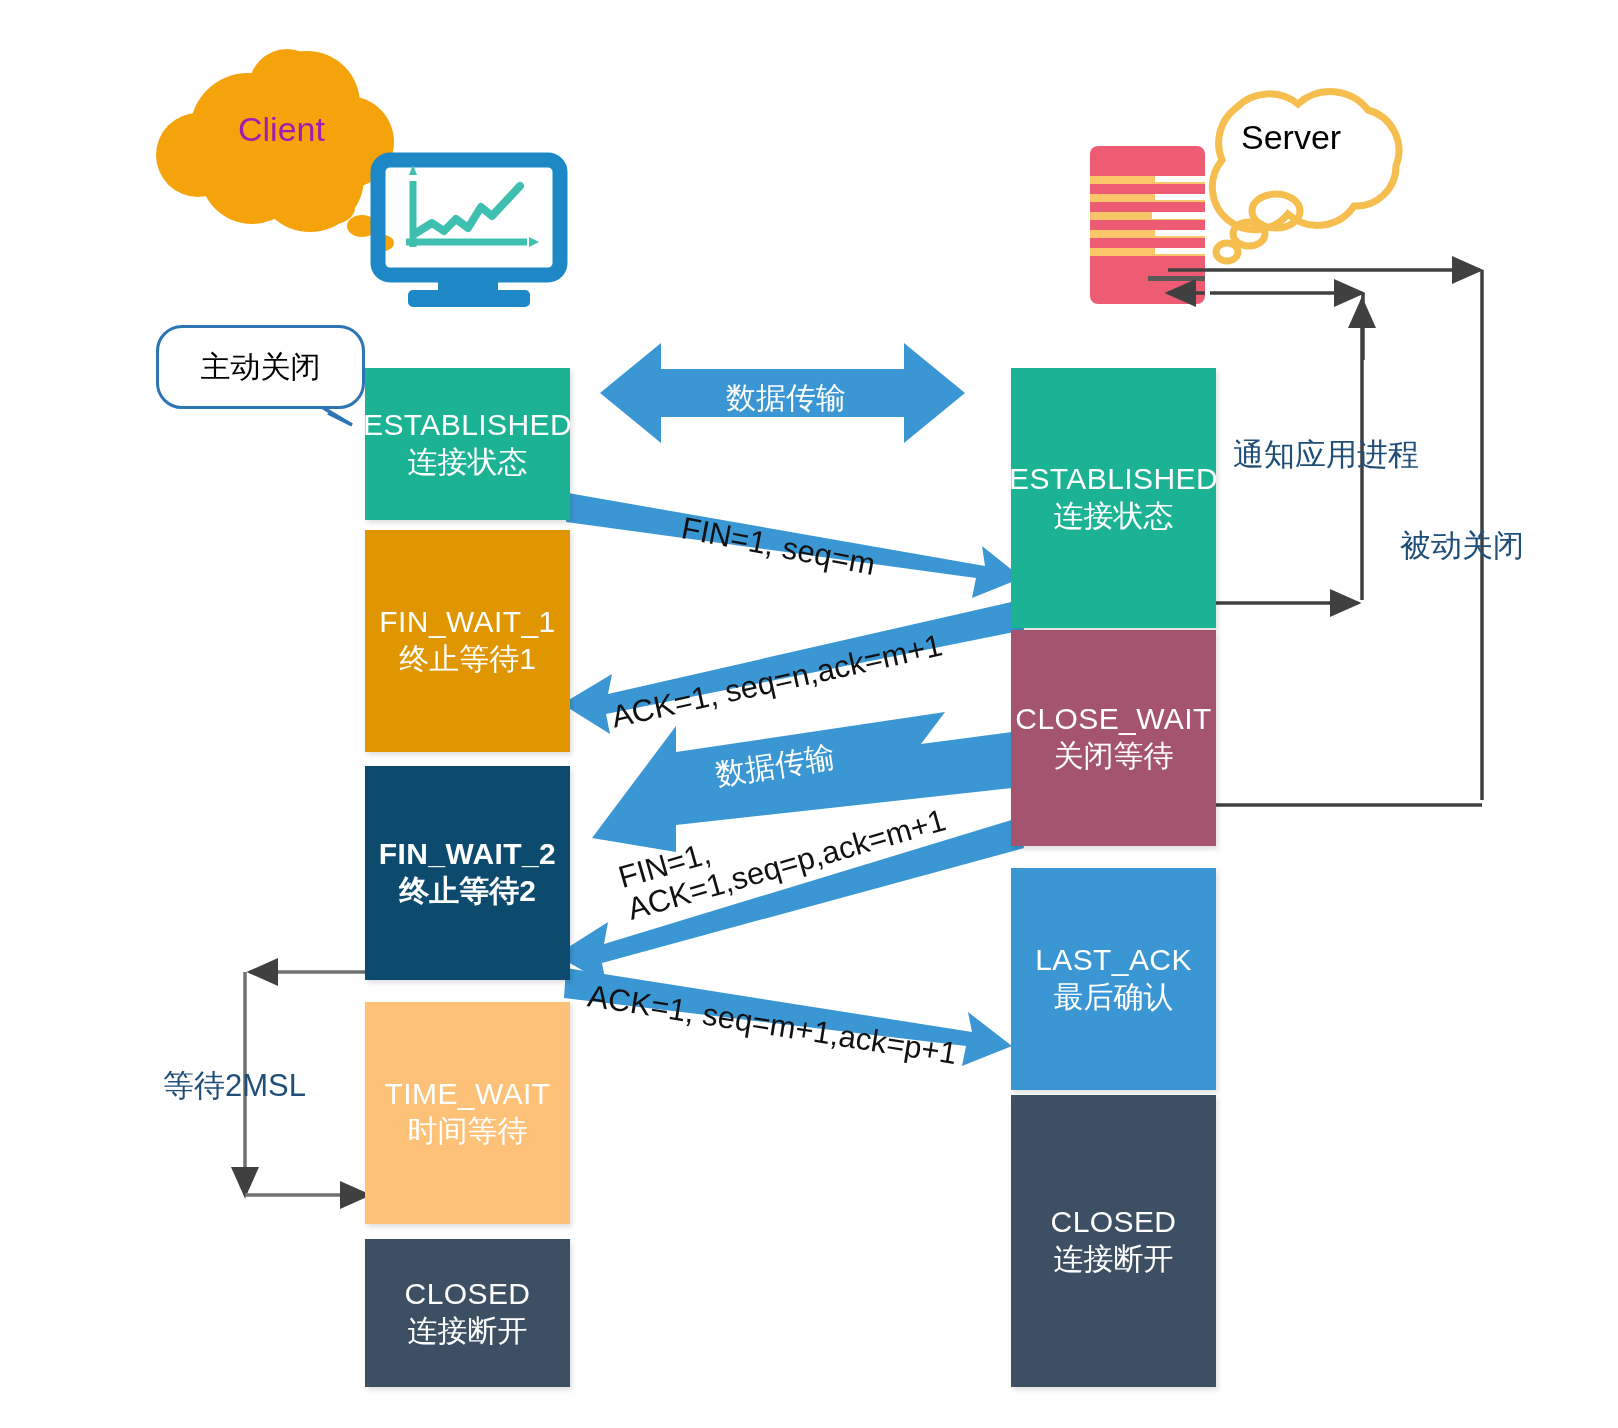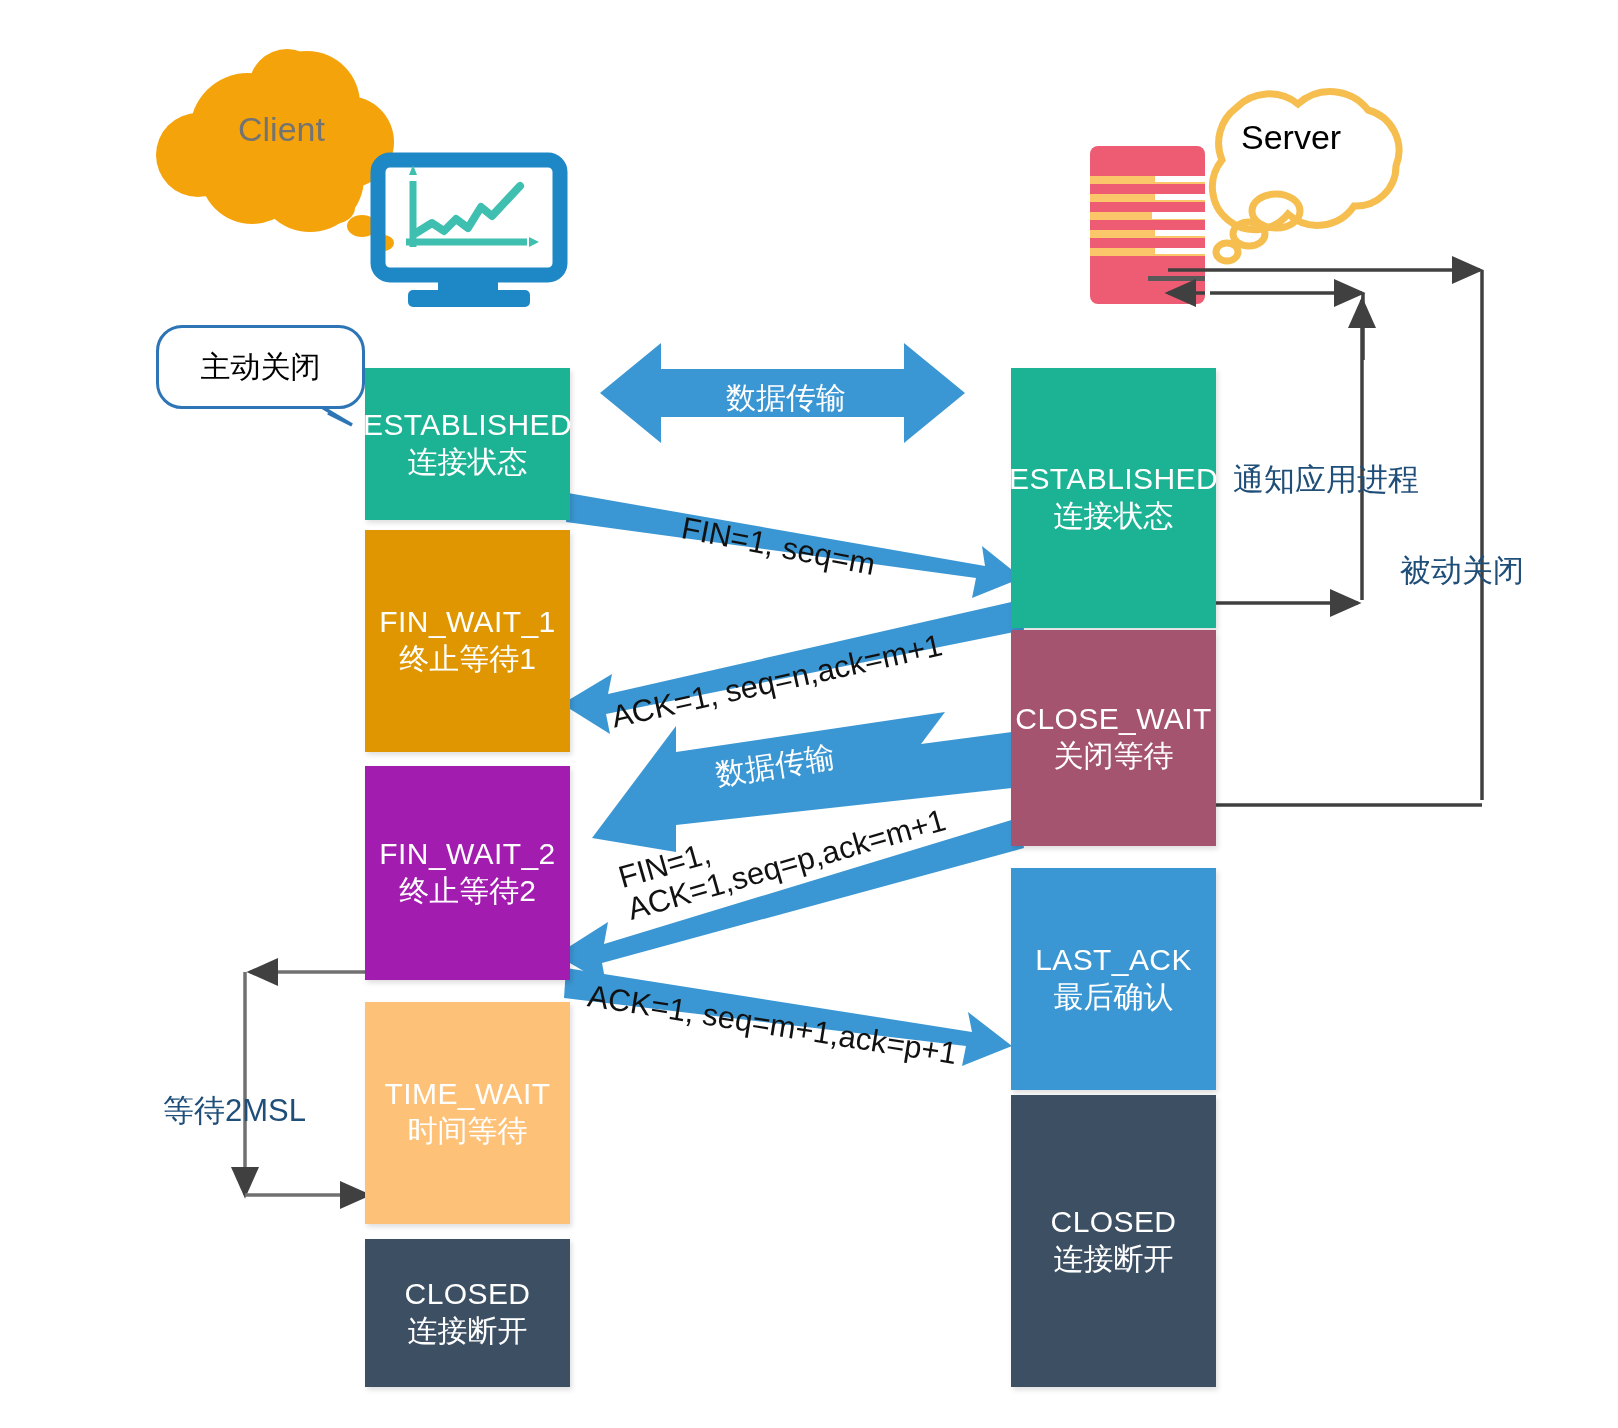--- a/index.html
+++ b/index.html
@@ -24,25 +24,25 @@
   .callout{
     position:absolute;
     border:3px solid #2E75B6;
     border-radius:26px;
     background:#fff;
     display:flex;align-items:center;justify-content:center;
     color:#000000;font-size:30px;
   }
 
   
-  .annot{position:absolute;color:#1F4E79;font-size:31px;white-space:nowrap;margin-top:25px;}
+  .annot{position:absolute;color:#1F4E79;font-size:31px;white-space:nowrap;}
 
   
   .cloud-label{position:absolute;font-size:34px;white-space:nowrap;}
-  .cloud-label.client{color:#737373;}
+  .cloud-label.client{color:#a21caf;}
   .cloud-label.server{color:#000000;}
 
   
   .msg{
     position:absolute;color:#111;font-size:31px;white-space:nowrap;
     transform-origin:0 50%;
   }
   .msg.two-line{line-height:1.05;}
 
   
@@ -214,21 +214,21 @@
   <div class="state-box" style="left:365px;top:338px;width:205px;height:152px;background:#1CB394;">
     <span class="en">ESTABLISHED</span>
     <span class="cn">连接状态</span>
   </div>
 
   <div class="state-box" style="left:365px;top:500px;width:205px;height:222px;background:#E09600;">
     <span class="en">FIN_WAIT_1</span>
     <span class="cn">终止等待1</span>
   </div>
 
-  <div class="state-box" style="left:365px;top:736px;width:205px;height:214px;background:#a21caf;">
+  <div class="state-box" style="left:365px;top:736px;width:205px;height:214px;background:#0c4a6e;font-weight:bold;">
     <span class="en">FIN_WAIT_2</span>
     <span class="cn">终止等待2</span>
   </div>
 
   <div class="state-box" style="left:365px;top:972px;width:205px;height:222px;background:#FDC278;">
     <span class="en">TIME_WAIT</span>
     <span class="cn">时间等待</span>
   </div>
 
   <div class="state-box" style="left:365px;top:1209px;width:205px;height:148px;background:#3C4F63;">

